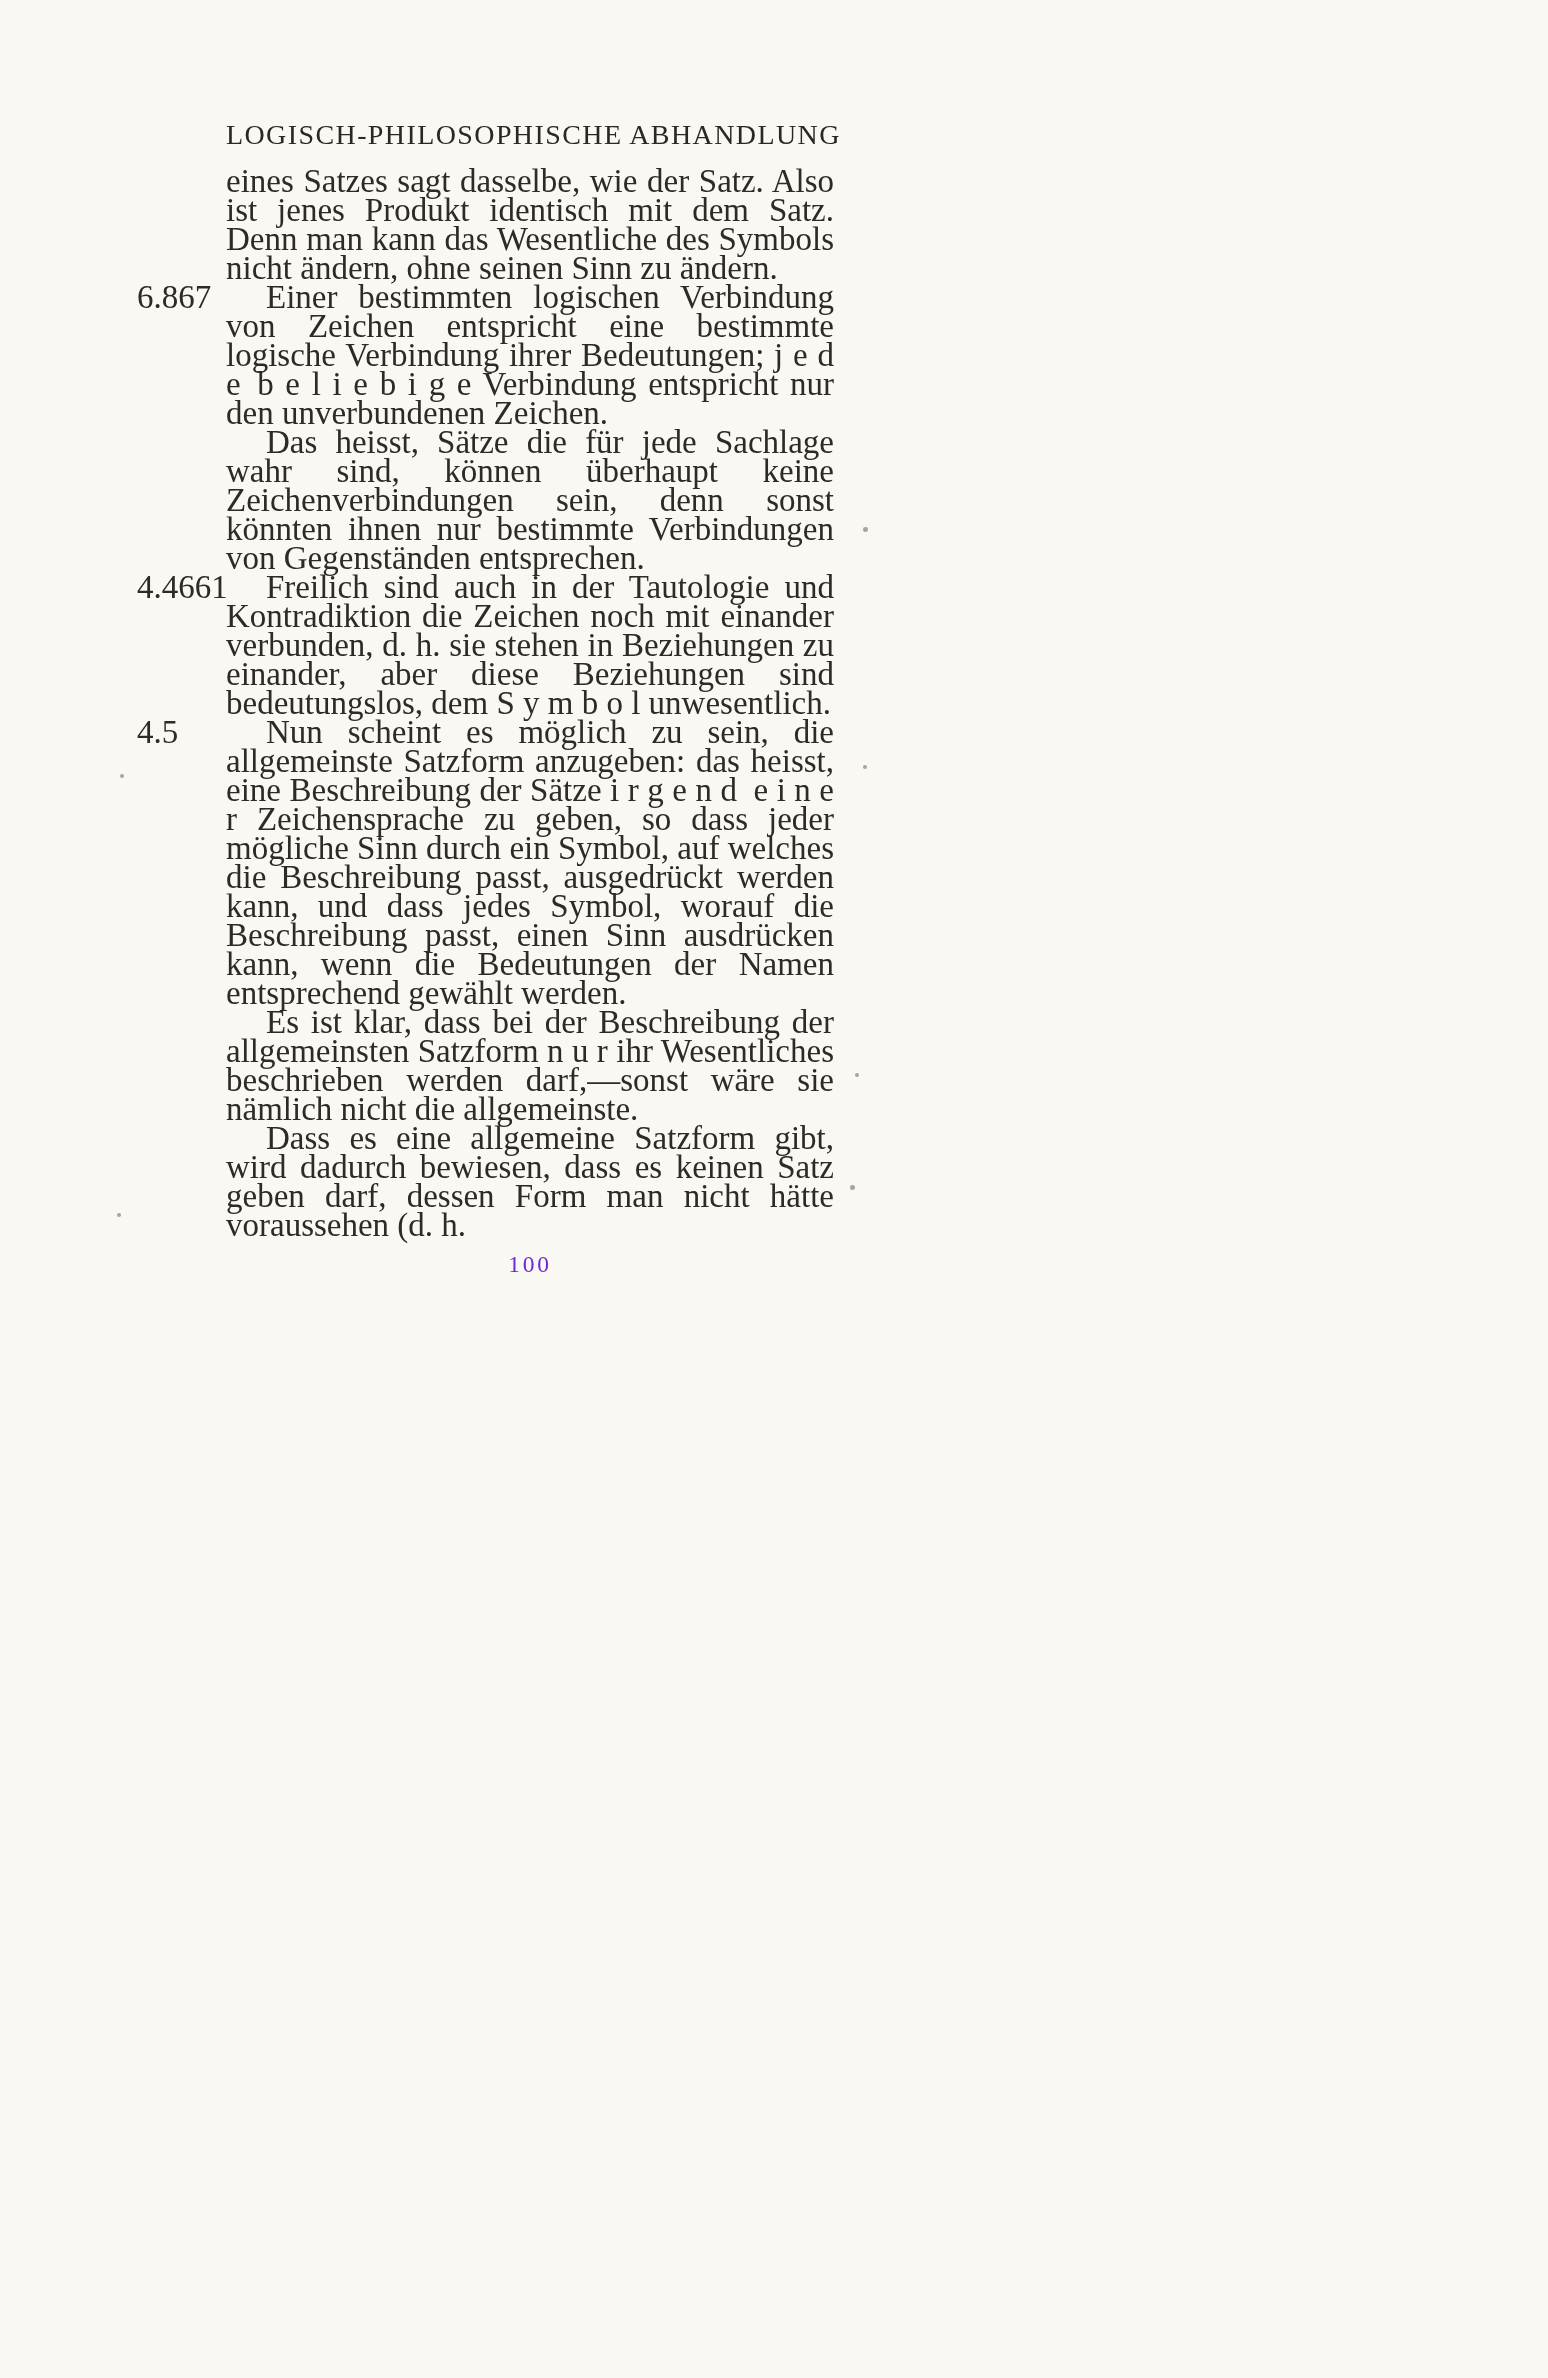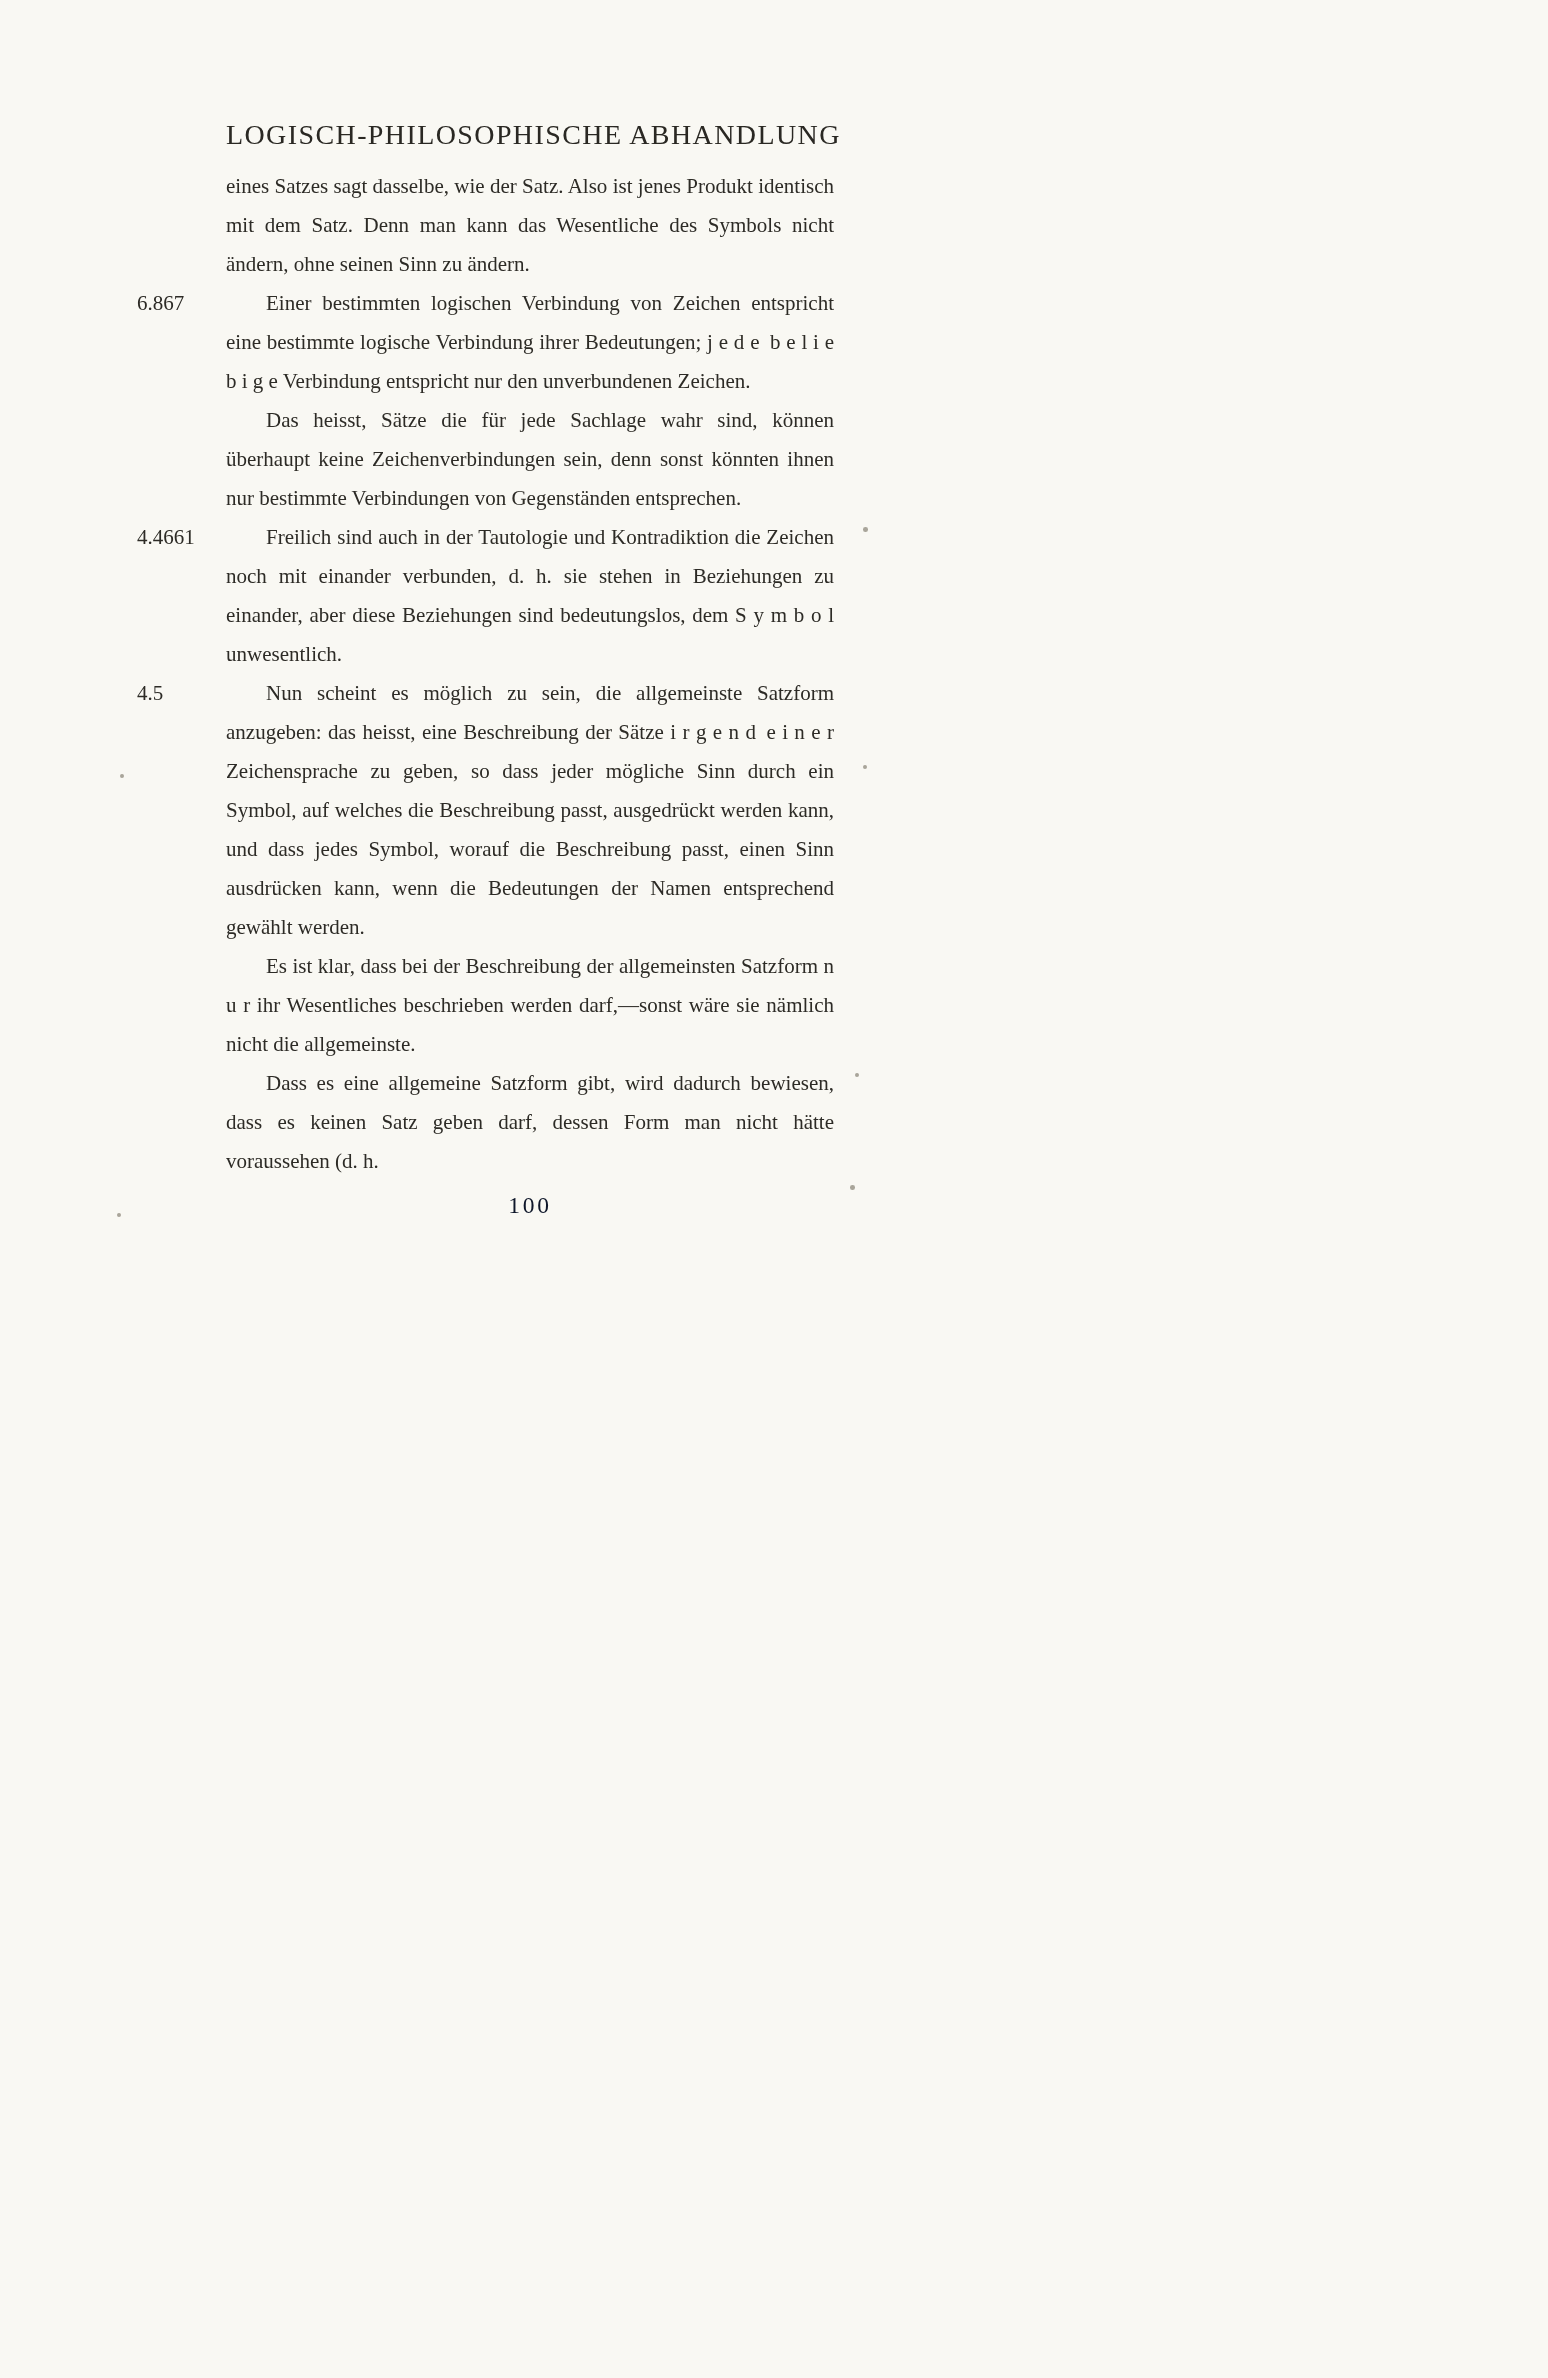--- a/index.html
+++ b/index.html
@@ -20,42 +20,42 @@
   .running-header {
     font-size: 28px;
     font-weight: 400;
     letter-spacing: 1.4px;
     text-align: right;
     white-space: nowrap;
     margin-bottom: 16px;
     color: #2a2823;
   }
   .body-text {
-    font-size: 21px;
-    line-height: 39px;
+    font-size: 33px;
+    line-height: 29px;
     text-align: justify;
     font-family: Liberation Serif, serif;
   }
   .para { position: relative; }
   .para .secnum {
     position: absolute;
     left: -89px;
     top: 0;
     width: 87px;
     text-align: left;
     text-indent: 0;
   }
   .ptext { margin: 0; }
   .para.indent .ptext { text-indent: 40px; }
   .pagenum {
     text-align: center;
     font-size: 23.5px;
     letter-spacing: 2.8px;
     margin-top: 11.3px;
-    color: #0f172a;
+    color: #6d28d9;
   }
   .speck {
     position: absolute;
     border-radius: 50%;
     background: #a9a59a;
   }
 </style>
 </head>
 <body>
 

